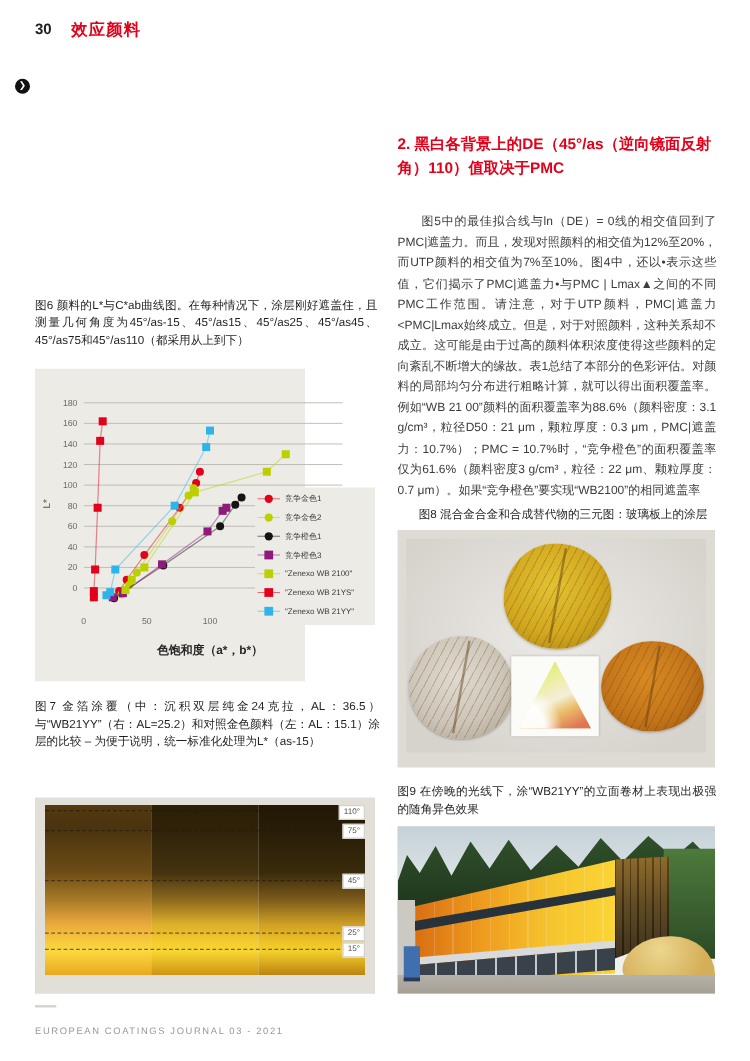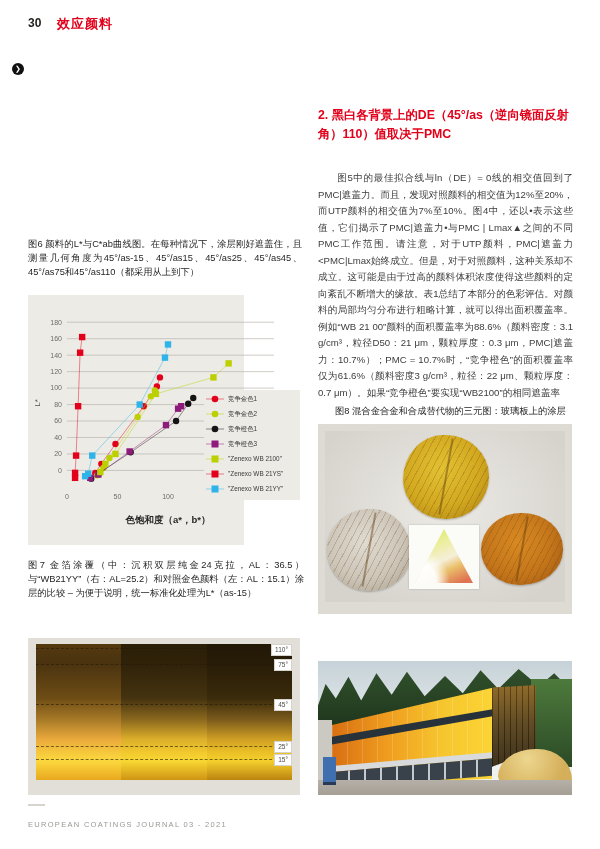--- a/index.html
+++ b/index.html
@@ -251,20 +251,21 @@
       <div class="leaf leaf-right">
           <span class="veins"></span>
         </div>
       <div class="ternary">
         <div class="ternary-tri"></div>
         <div class="ternary-white"></div>
       </div>
     </div>
   </div>
 
+  <div class="abs caption cap9">图9 在傍晚的光线下，涂“WB21YY”的立面卷材上表现出极强的随角异色效果</div>
 
   <div class="abs fig9">
     <div class="sky"></div>
     <div class="trees"></div>
     <div class="trees-right"></div>
     <div class="leftwall"></div>
     <div class="bfront">
       <span class="seams"></span>
       <span class="winband" style="position:absolute;inset:0;"></span>
       <span class="fascia"></span>

